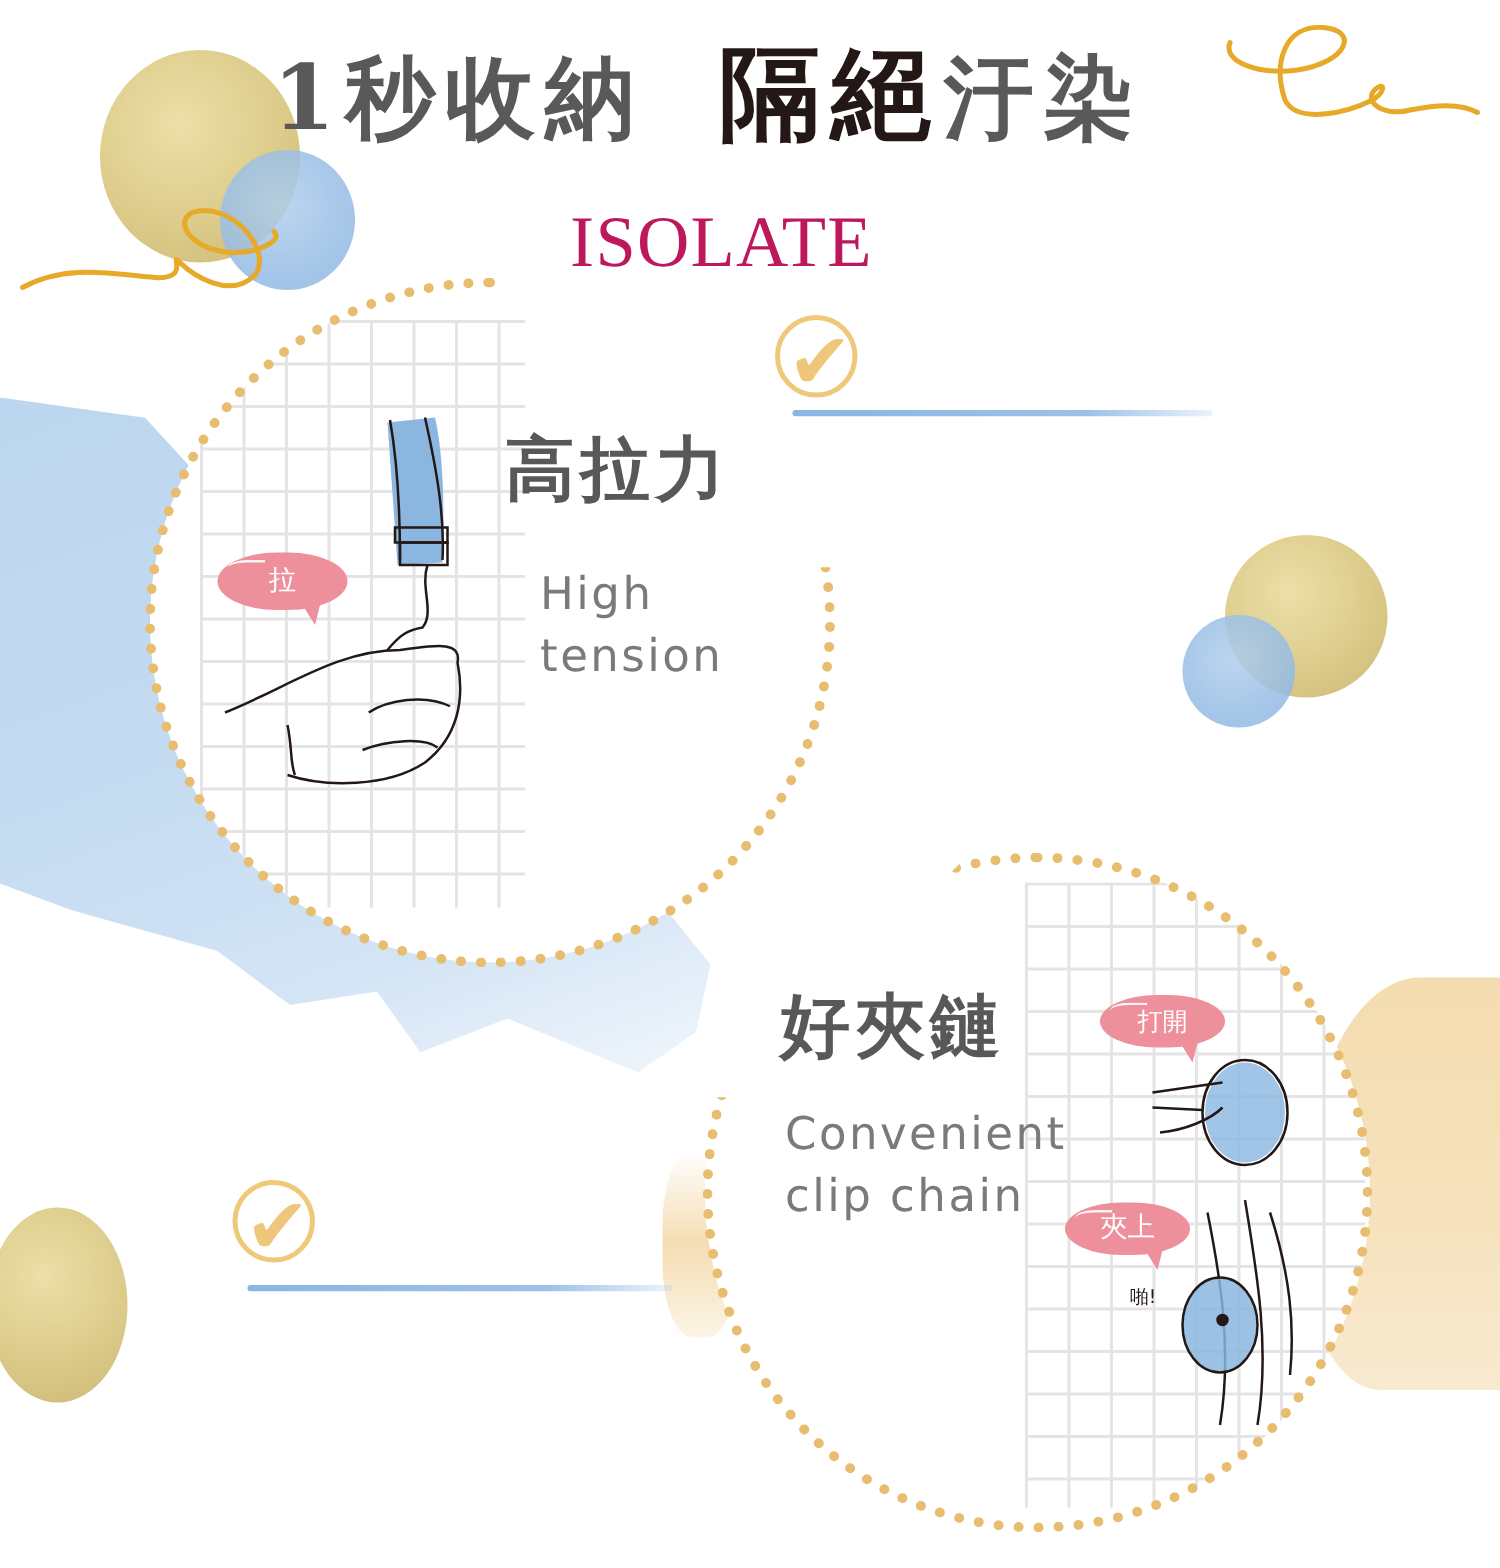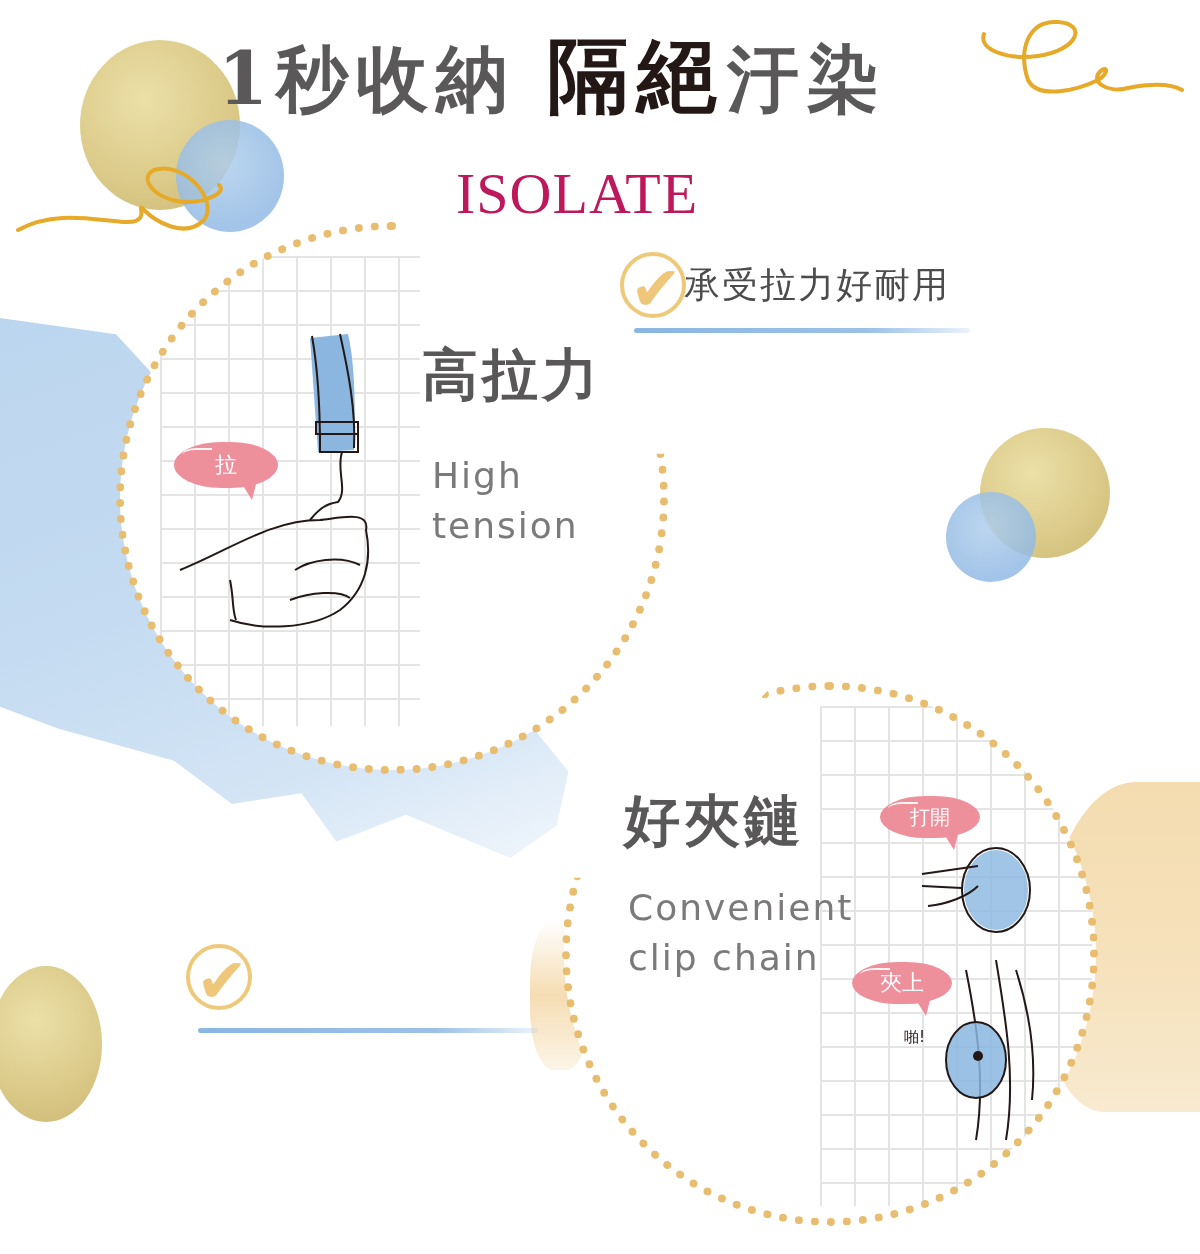--- a/index.html
+++ b/index.html
@@ -44,21 +44,21 @@
   }
   .disc { position: absolute; border-radius: 50%; background: #fff; overflow: hidden; }
 
   
   .headline {
     position: absolute; left: 218px; top: 34px;
     font-family: "DejaVu Serif", serif; font-size: 72px; letter-spacing: 8px;
     white-space: nowrap; line-height: 1;
   }
   .headline .light { color: #5a5858; font-weight: bold; }
-  .headline .dark { color: #231815; font-weight: bold; font-size: 82px; }
+  .headline .dark { color: #231815; font-weight: bold; font-size: 82px; margin-left: 28px; }
   .subtitle {
     position: absolute; left: 456px; top: 160px;
     font-family: "Liberation Serif", serif; font-size: 58px; color: #be185d; letter-spacing: 1px;
   }
 
   
   .feat-cn { position: absolute; font-family: "DejaVu Serif", serif; font-weight: bold; font-size: 56px; color: #595757; letter-spacing: 4px; }
   .feat-en { position: absolute; font-family: "DejaVu Sans", sans-serif; font-size: 36px; color: #7b7979; line-height: 50px; letter-spacing: 2px; margin-top: 27px; }
 
   
@@ -128,31 +128,30 @@
   <path d="M172 122 C166 140, 178 160, 168 172 C156 174, 150 178, 140 190" stroke="#231815" stroke-width="2" fill="none"></path>
   <path d="M10 240 C60 220, 100 190, 150 190 C170 188, 200 180, 196 200 C202 230, 196 260, 170 280 C140 300, 90 300, 60 290" stroke="#231815" stroke-width="2" fill="none"></path>
   <path d="M125 240 C140 230, 170 225, 190 235 M120 270 C140 262, 170 260, 180 268 M60 250 C64 270, 62 280, 66 290" stroke="#231815" stroke-width="2" fill="none"></path>
 </svg>
 
 <div class="bubble" style="left:174px;top:442px;width:104px;height:46px;">
   <span class="hl"></span>
   <span style="line-height:46px;font-size:22px;">拉</span>
 </div>
 
-<div class="feat-cn" style="left:422px;top:338px;">高拉力</div>
+<div class="feat-cn" style="left:404px;top:338px;">高拉力</div>
 <div class="feat-en" style="left:432px;top:424px;">
   <div>High</div>
   <div>tension</div>
 </div>
 
 <div class="check-item" style="left:620px;top:252px;">
   <div class="check-ring">
       <span class="check-mark">✔</span>
     </div>
-  <span class="check-text">承受拉力好耐用</span>
 </div>
 <div class="underline-brush" style="left:634px;top:328px;width:336px;"></div>
 
 <div class="disc" style="left:564px;top:686px;width:532px;height:536px;">
   <div class="grid" style="left:256px;top:20px;width:272px;height:500px;"></div>
 </div>
 <div class="ring" style="left:562px;top:682px;width:536px;height:544px;clip-path:polygon(40% 0,100% 0,100% 100%,0 100%,0 36%,4% 36%);"></div>
 
 <div class="feat-cn" style="left:624px;top:784px;">好夾鏈</div>
 <div class="feat-en" style="left:628px;top:856px;">

